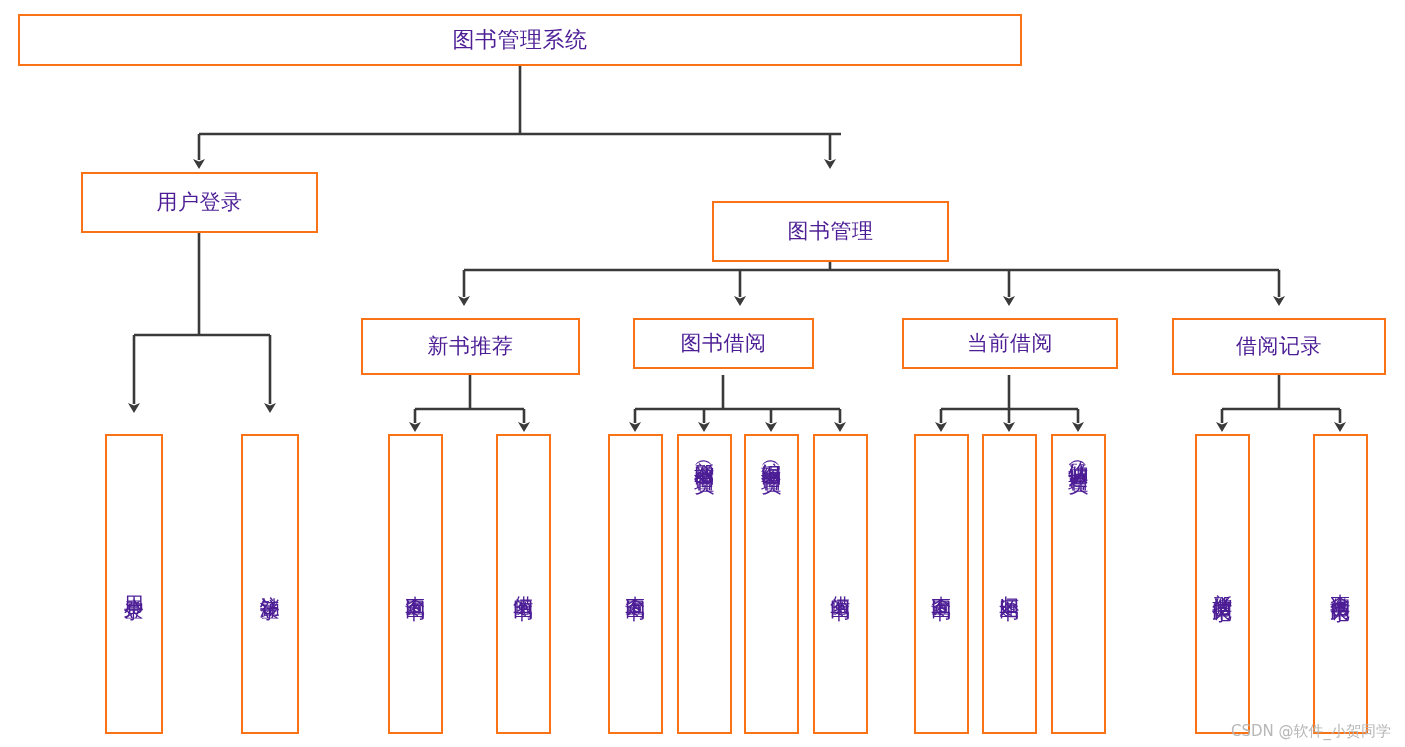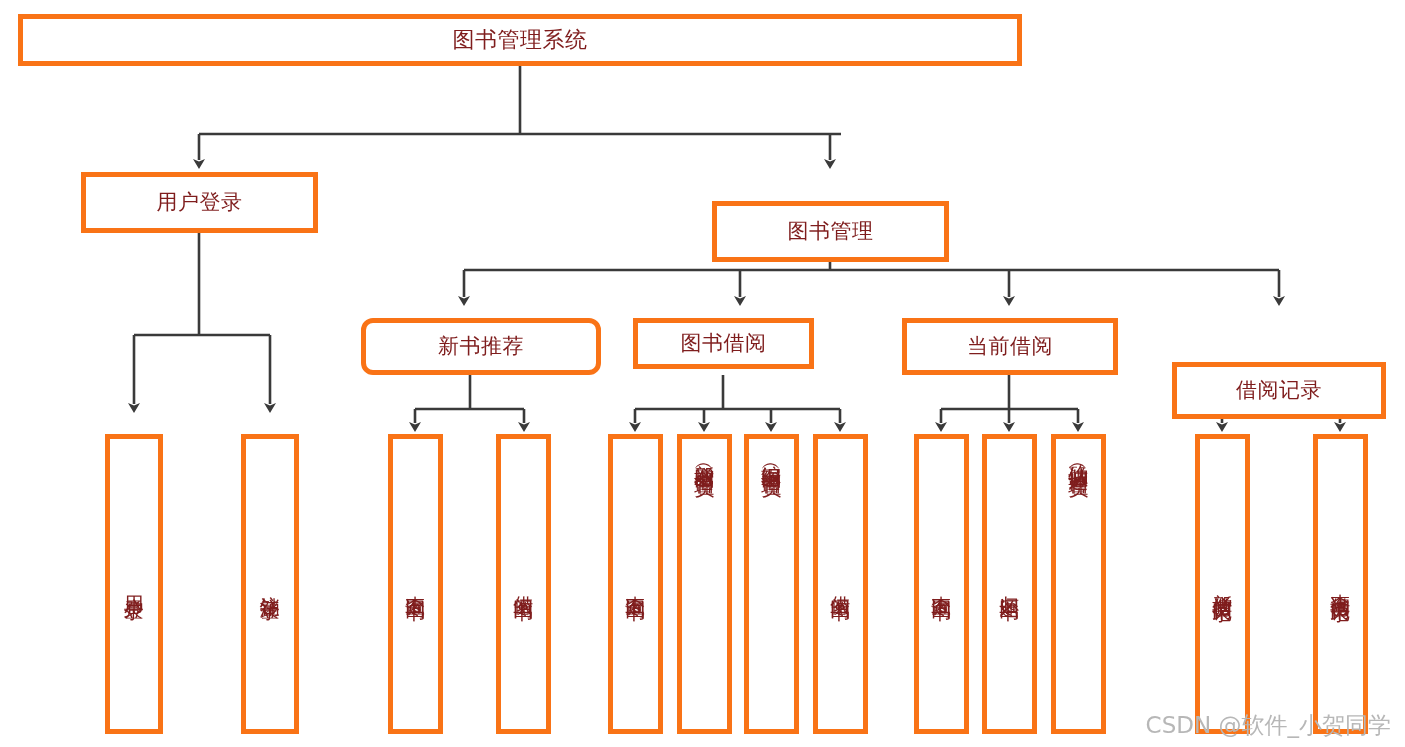--- a/index.html
+++ b/index.html
@@ -10,25 +10,25 @@
     font-family:"DejaVu Sans","Liberation Sans",sans-serif;
     overflow:hidden;
     position:relative;
   }
   #diagram{position:absolute;left:0;top:0;width:1405px;height:747px;}
   .svg-layer{position:absolute;left:0;top:0;width:1405px;height:747px;}
   .node{
     position:absolute;
     box-sizing:border-box;
     background:#ffffff;
-    border:5px solid #f97316;
+    border:2px solid #f97316;
     display:flex;
     align-items:center;
     justify-content:center;
-    color:#7f1d1d;
+    color:#4c1d95;
   }
   .node .label{
     display:block;
     text-align:center;
     line-height:1.18;
     letter-spacing:0.5px;
   }
   .node.horizontal .label{
     font-size:21px;
     white-space:nowrap;
@@ -47,21 +47,21 @@
   }
   .node.vertical.mid{
     align-items:center;
     padding-top:0;
   }
   #title-node .label{font-size:22px;}
   #watermark{
     position:absolute;
     right:14px;
     bottom:6px;
-    font-size:23px;
+    font-size:15px;
     color:#b7b7b7;
     white-space:nowrap;
     font-family:"DejaVu Sans","Liberation Sans",sans-serif;
     pointer-events:none;
   }
 </style>
 </head>
 <body>
 
 <div id="diagram">
@@ -121,33 +121,33 @@
   </div>
 
   <div class="node horizontal" style="left:81px;top:172px;width:237px;height:61px;">
     <span class="label">用户登录</span>
   </div>
 
   <div class="node horizontal" style="left:712px;top:172px;width:237px;height:61px;margin-top:29px;">
     <span class="label">图书管理</span>
   </div>
 
-  <div class="node horizontal" style="left:361px;top:318px;width:240px;height:57px;border-radius:12px;">
+  <div class="node horizontal" style="left:361px;top:318px;width:219px;height:57px;">
     <span class="label">新书推荐</span>
   </div>
 
   <div class="node horizontal" style="left:633px;top:318px;width:181px;height:51px;">
     <span class="label">图书借阅</span>
   </div>
 
-  <div class="node horizontal" style="left:902px;top:318px;width:216px;height:57px;">
+  <div class="node horizontal" style="left:902px;top:318px;width:216px;height:51px;">
     <span class="label">当前借阅</span>
   </div>
 
-  <div class="node horizontal" style="left:1172px;top:318px;width:214px;height:57px;margin-top:44px;">
+  <div class="node horizontal" style="left:1172px;top:318px;width:214px;height:57px;">
     <span class="label">借阅记录</span>
   </div>
 
   <div class="node vertical mid" style="left:105px;top:434px;width:58px;height:300px;">
     <span class="label">用户登录</span>
   </div>
 
   <div class="node vertical mid" style="left:241px;top:434px;width:58px;height:300px;">
     <span class="label">注销登录</span>
   </div>

